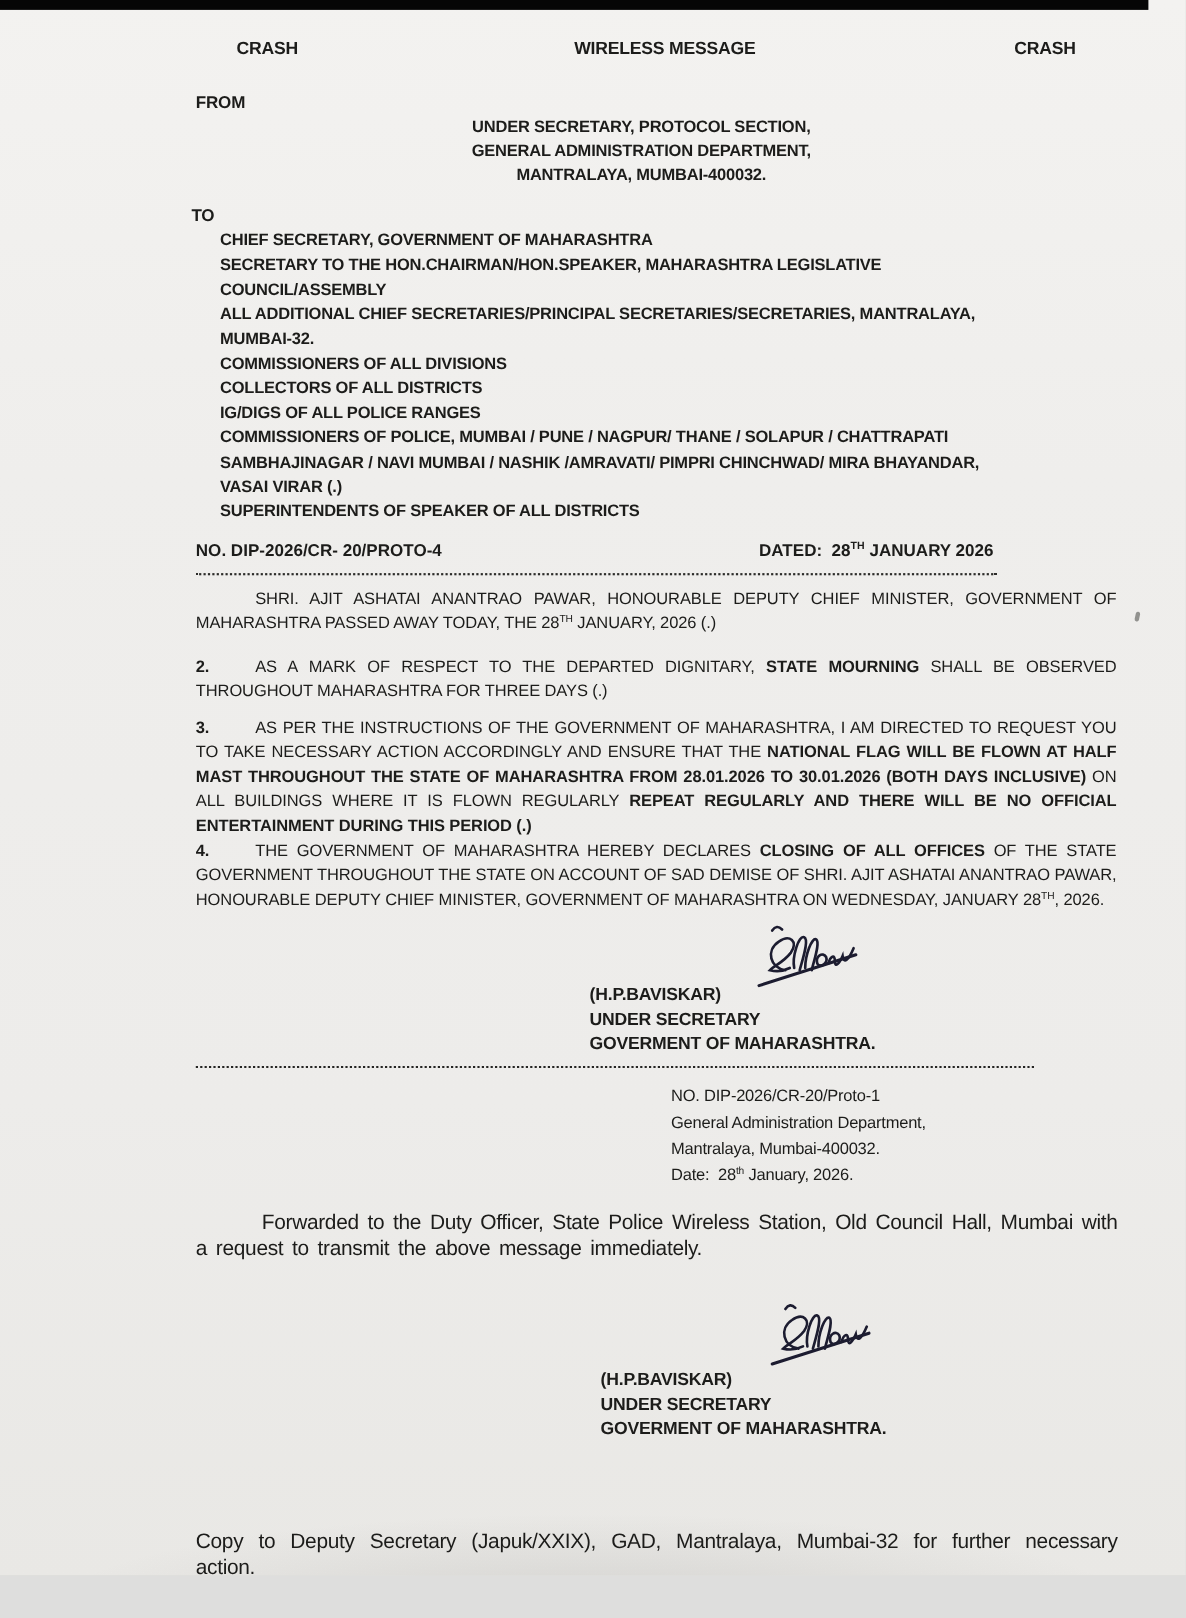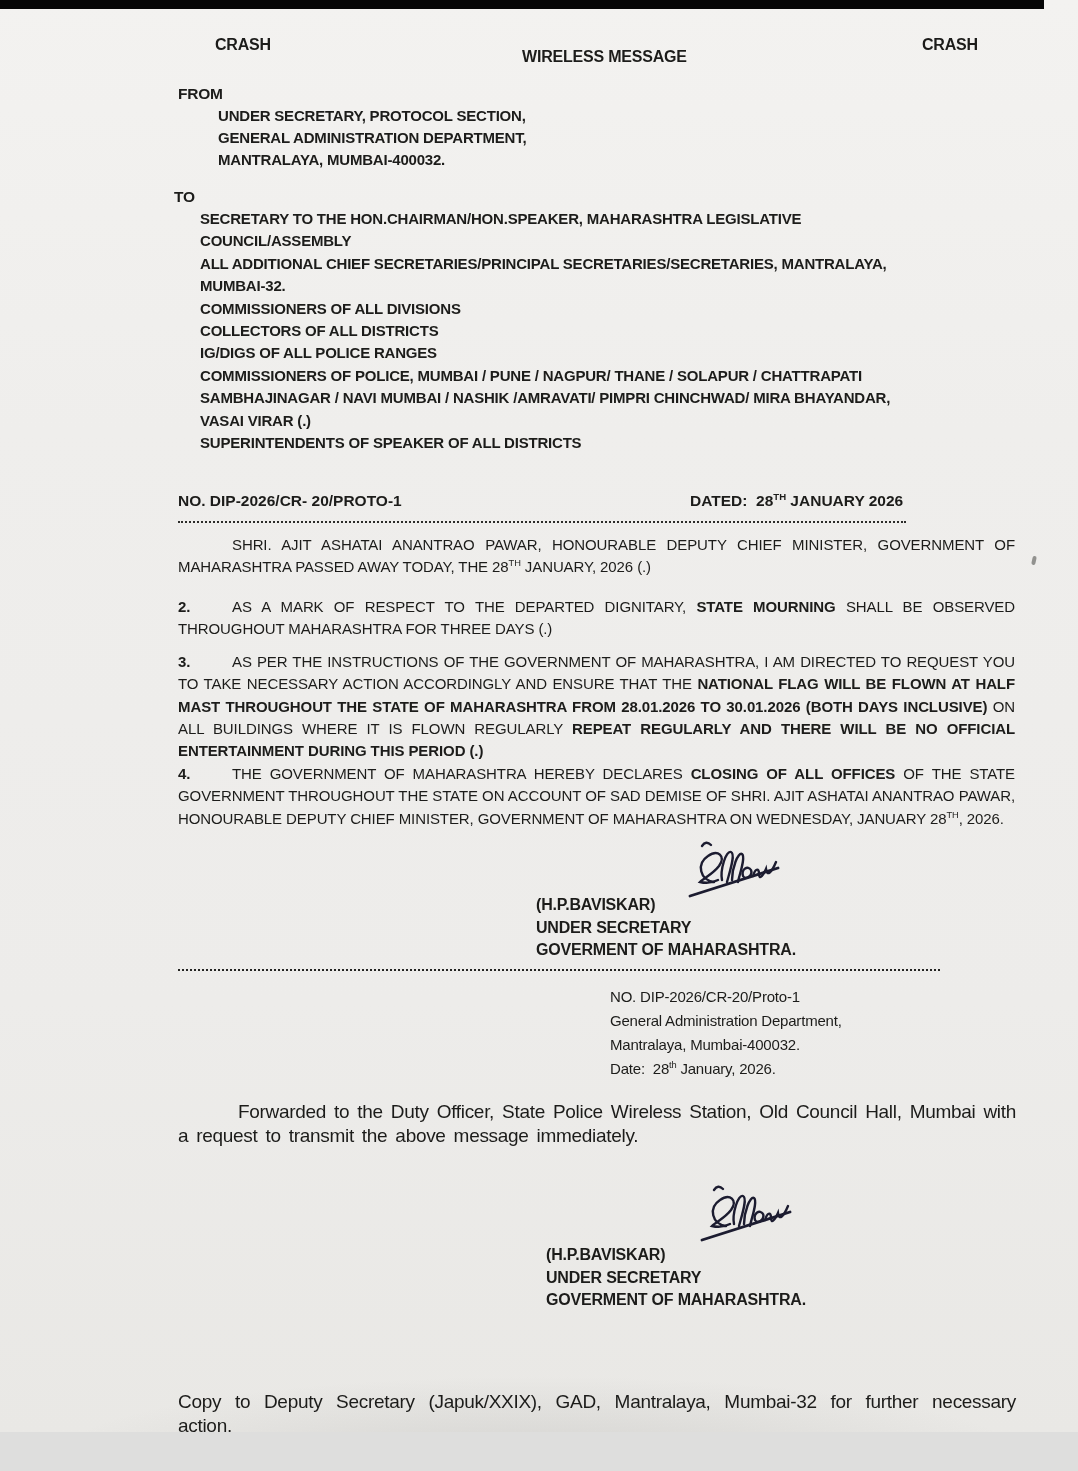--- a/index.html
+++ b/index.html
@@ -14,28 +14,28 @@
     overflow:hidden;
     font-family:Liberation Sans, sans-serif;
     color:#1c1c1a;
   }
   .topbar { position:absolute; top:0; left:0; width:1044px; height:9px; background:#060606; }
   .speck { position:absolute; left:1032px; top:556px; width:4px; height:9px; background:#6b6b68; border-radius:2px; transform:rotate(12deg); opacity:.7; }
 
   
   .hdr { position:absolute; top:36px; font-weight:700; font-size:16px; letter-spacing:-0.2px; }
   .hdr-left   { left:215px; }
-  .hdr-center { left:522px;margin-top:12px; }
+  .hdr-center { left:522px; }
   .hdr-right  { left:922px; }
 
   
   .caps   { font-weight:700; letter-spacing:-0.2px; }
   .fromto { position:absolute; left:178px; top:83px; width:760px; font-size:15px; line-height:22px; }
   .fromto .lbl { font-weight:700; font-size:15.5px; }
-  .from-lines { margin-left:40px; font-weight:700; }
+  .from-lines { margin-left:50px; font-weight:700;text-align:center; }
   .to-lbl { margin-left:-4px; margin-top:15px; }
   .recipients { margin-left:22px; width:720px; font-weight:700; line-height:22.4px; }
 
   
   .refrow { position:absolute; left:178px; top:492px; width:837px; font-weight:700; font-size:15.5px; }
   .dated  { position:absolute; left:512px; top:0; }
   .sep1 { position:absolute; left:178px; top:521px; width:728px; border-top:2.6px dotted #2c2c2a; }
   .sep2 { position:absolute; left:178px; top:969px; width:762px; border-top:2.6px dotted #242422; }
 
   
@@ -79,32 +79,33 @@
 
   <div class="fromto caps">
     <div class="lbl">FROM</div>
     <div class="from-lines">
         <div>UNDER SECRETARY, PROTOCOL SECTION,</div>
         <div>GENERAL ADMINISTRATION DEPARTMENT,</div>
         <div>MANTRALAYA, MUMBAI-400032.</div>
       </div>
     <div class="lbl to-lbl">TO</div>
     <div class="recipients">
+        <div>CHIEF SECRETARY, GOVERNMENT OF MAHARASHTRA</div>
         <div>SECRETARY TO THE HON.CHAIRMAN/HON.SPEAKER, MAHARASHTRA LEGISLATIVE COUNCIL/ASSEMBLY</div>
         <div>ALL ADDITIONAL CHIEF SECRETARIES/PRINCIPAL SECRETARIES/SECRETARIES, MANTRALAYA, MUMBAI-32.</div>
         <div>COMMISSIONERS OF ALL DIVISIONS</div>
         <div>COLLECTORS OF ALL DISTRICTS</div>
         <div>IG/DIGS OF ALL POLICE RANGES</div>
         <div>COMMISSIONERS OF POLICE, MUMBAI / PUNE / NAGPUR/ THANE / SOLAPUR / CHATTRAPATI SAMBHAJINAGAR / NAVI MUMBAI / NASHIK /AMRAVATI/ PIMPRI CHINCHWAD/ MIRA BHAYANDAR, VASAI VIRAR (.)</div>
         <div>SUPERINTENDENTS OF SPEAKER OF ALL DISTRICTS</div>
       </div>
   </div>
 
   <div class="refrow">
-    <span>NO. DIP-2026/CR- 20/PROTO-1</span>
+    <span>NO. DIP-2026/CR- 20/PROTO-4</span>
     <span class="dated"><span>DATED:&nbsp; 28</span><sup>TH</sup><span> JANUARY 2026</span></span>
   </div>
   <div class="sep1"></div>
 
   <p class="para p1"><span class="pnum"></span><span><span>SHRI. AJIT ASHATAI ANANTRAO PAWAR, HONOURABLE DEPUTY CHIEF MINISTER, GOVERNMENT OF MAHARASHTRA PASSED AWAY TODAY, THE 28</span><sup>TH</sup><span> JANUARY, 2026 (.)</span></span></p>
   <p class="para p2"><span class="pnum">2.</span><span><span>AS A MARK OF RESPECT TO THE DEPARTED DIGNITARY, </span><span class="b">STATE MOURNING</span><span> SHALL BE OBSERVED THROUGHOUT MAHARASHTRA FOR THREE DAYS (.)</span></span></p>
   <p class="para p3"><span class="pnum">3.</span><span><span>AS PER THE INSTRUCTIONS OF THE GOVERNMENT OF MAHARASHTRA, I AM DIRECTED TO REQUEST YOU TO TAKE NECESSARY ACTION ACCORDINGLY AND ENSURE THAT THE </span><span class="b">NATIONAL FLAG WILL BE FLOWN AT HALF MAST THROUGHOUT THE STATE OF MAHARASHTRA FROM 28.01.2026 TO 30.01.2026 (BOTH DAYS INCLUSIVE)</span><span> ON ALL BUILDINGS WHERE IT IS FLOWN REGULARLY </span><span class="b">REPEAT REGULARLY AND THERE WILL BE NO OFFICIAL ENTERTAINMENT DURING THIS PERIOD (.)</span></span></p>
   <p class="para p4"><span class="pnum">4.</span><span><span>THE GOVERNMENT OF MAHARASHTRA HEREBY DECLARES </span><span class="b">CLOSING OF ALL OFFICES</span><span> OF THE STATE GOVERNMENT THROUGHOUT THE STATE ON ACCOUNT OF SAD DEMISE OF SHRI. AJIT ASHATAI ANANTRAO PAWAR, HONOURABLE DEPUTY CHIEF MINISTER, GOVERNMENT OF MAHARASHTRA ON WEDNESDAY, JANUARY 28</span><sup>TH</sup><span>, 2026.</span></span></p>
 
   <svg class="scribble scr1" width="110" height="62" viewBox="0 0 110 62">

